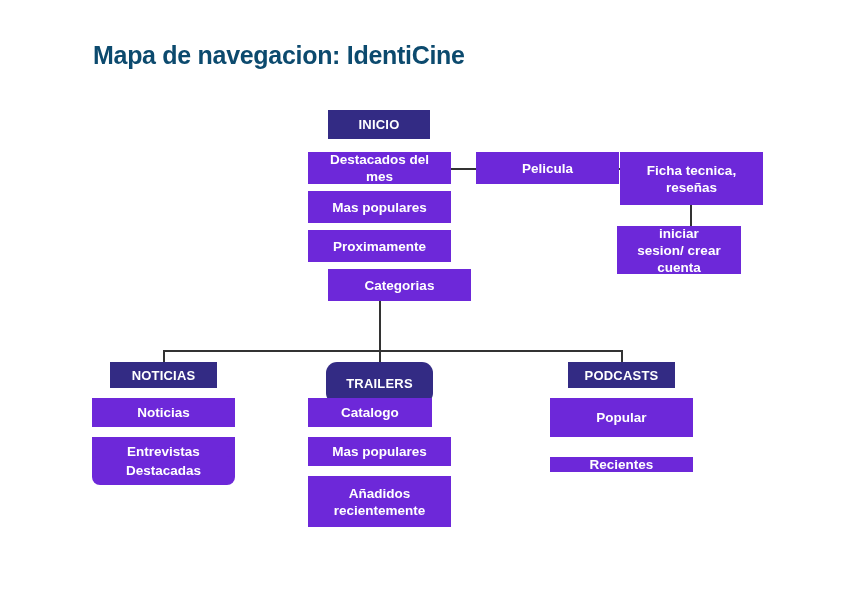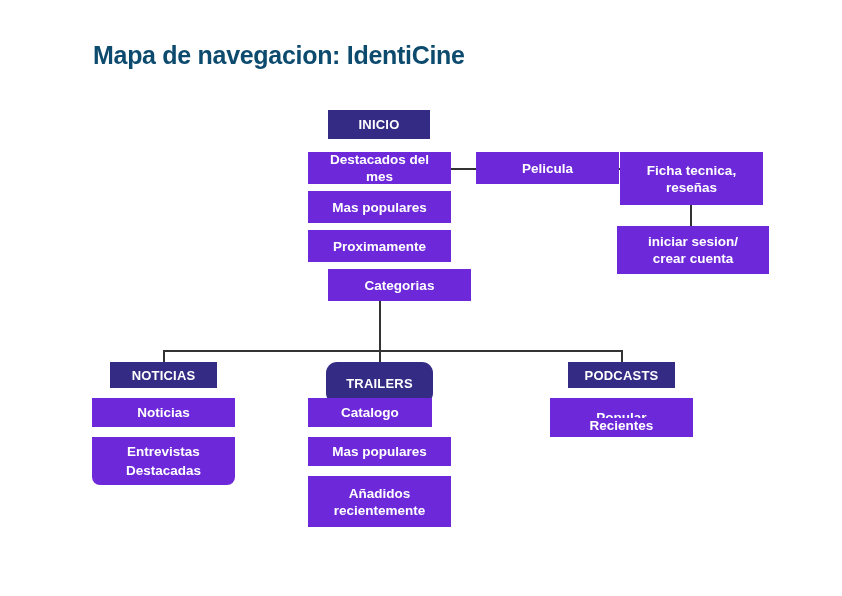--- a/index.html
+++ b/index.html
@@ -85,21 +85,21 @@
   <div class="node blue" style="left:308px; top:191px; width:143px; height:32px;">Mas populares</div>
 
   <div class="node blue" style="left:308px; top:230px; width:143px; height:32px;">Proximamente</div>
 
   <div class="node blue" style="left:308px; top:269px; width:143px; height:32px;margin-left:20px;">Categorias</div>
 
   <div class="node blue" style="left:476px; top:152px; width:143px; height:32px;">Pelicula</div>
 
   <div class="node blue" style="left:620px; top:152px; width:143px; height:53px;">Ficha tecnica, reseñas</div>
 
-  <div class="node blue" style="left:617px; top:226px; width:152px; height:48px;">iniciar sesion/ crear cuenta</div>
+  <div class="node blue" style="left:617px; top:226px; width:124px; height:48px;">iniciar sesion/ crear cuenta</div>
 
   <div class="node purple" style="left:110px; top:362px; width:107px; height:26px;">NOTICIAS</div>
 
   <div class="node blue" style="left:92px; top:398px; width:143px; height:29px;">Noticias</div>
 
   <div class="node blue" style="left:92px; top:437px; width:143px; height:29px;">Entrevistas</div>
 
   <div class="node blue" style="left:92px; top:456px; width:143px; height:29px;border-radius:8px;">Destacadas</div>
 
   <div class="node purple" style="left:326px; top:362px; width:107px; height:42px;border-radius:11px;">TRAILERS</div>
@@ -107,15 +107,15 @@
   <div class="node blue" style="left:308px; top:398px; width:124px; height:29px;">Catalogo</div>
 
   <div class="node blue" style="left:308px; top:437px; width:143px; height:29px;">Mas populares</div>
 
   <div class="node purple" style="left:568px; top:362px; width:107px; height:26px;">PODCASTS</div>
 
   <div class="node blue" style="left:308px; top:476px; width:143px; height:51px;">Añadidos recientemente</div>
 
   <div class="node blue" style="left:550px; top:398px; width:143px; height:39px;">Popular</div>
 
-  <div class="node blue" style="left:550px; top:418px; width:143px; height:15px;">Recientes</div>
+  <div class="node blue" style="left:550px; top:457px; width:143px; height:15px;">Recientes</div>
 
 </div>
 
 </body></html>

